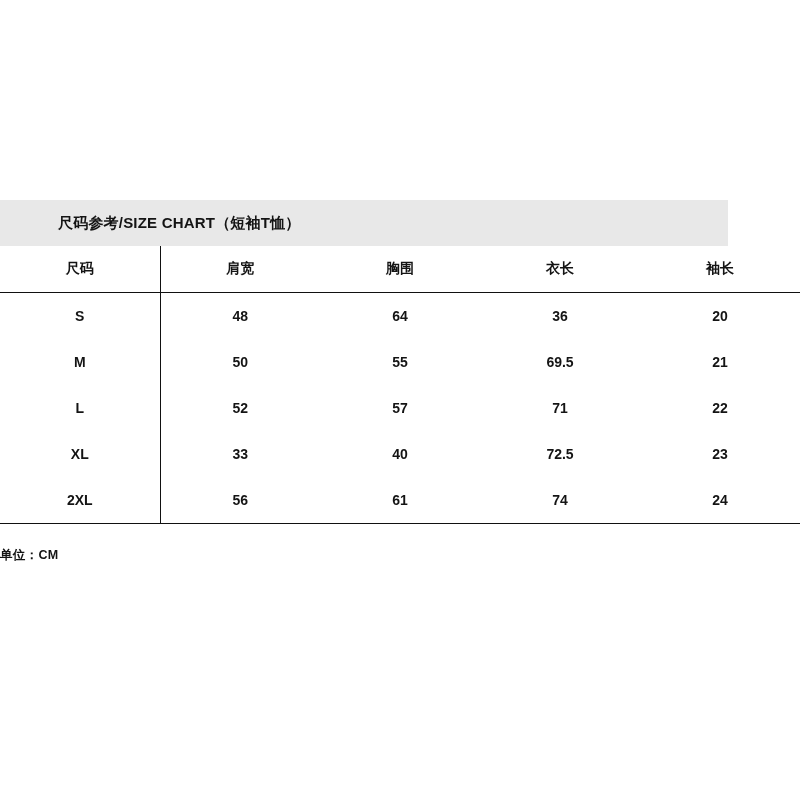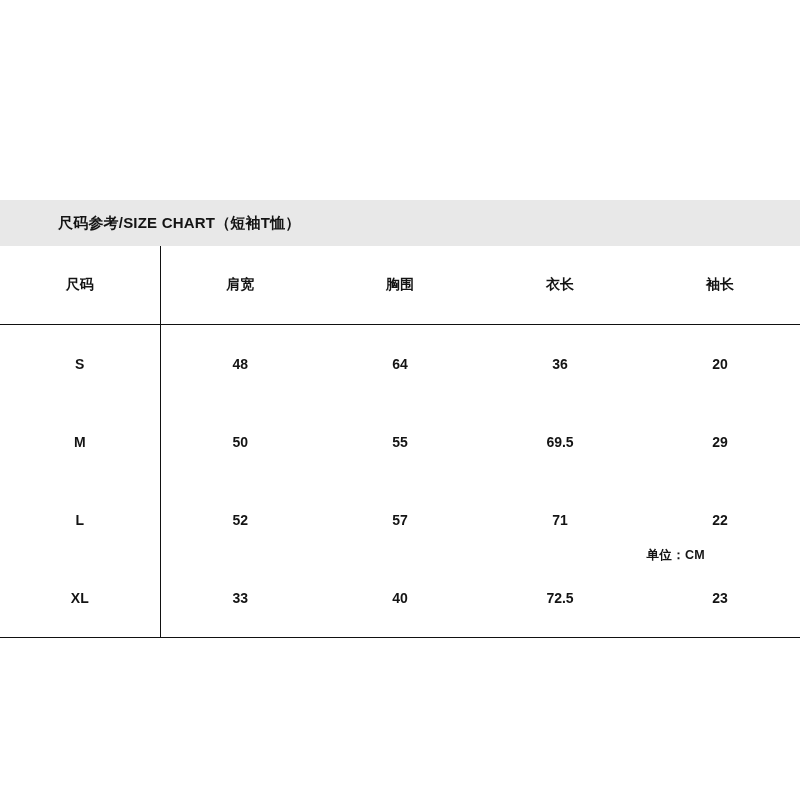--- a/index.html
+++ b/index.html
@@ -19,21 +19,21 @@
     position: relative;
     width: 800px;
     height: 800px;
   }
 
   
   .title-band {
     position: absolute;
     left: 0;
     top: 200px;
-    width: 800px;
+    width: 728px;
     height: 46px;
     background: #e8e8e8;
     display: flex;
     align-items: center;
   }
   .title-text {
     padding-left: 58px;
     font-size: 15px;
     font-weight: bold;
     letter-spacing: 0.2px;
@@ -60,21 +60,21 @@
   table.size-table col.c2 { width: 160px; }
   table.size-table col.c3 { width: 160px; }
   table.size-table col.c4 { width: 160px; }
 
   table.size-table th,
   table.size-table td {
     text-align: center;
     font-size: 14px;
     font-weight: bold;
     color: #141414;
-    padding: 16px;
+    padding: 0;
     height: 46px;
     vertical-align: middle;
   }
 
   thead th {
     height: 44px;
   }
 
   
   thead tr th {
@@ -89,22 +89,21 @@
   tbody tr:last-child td {
     border-bottom: 1.5px solid #111;
   }
 
   
   .notes {
     position: absolute;
     left: 0;
     top: 544px;
     width: 676px;
-    text-align: right;
-    padding-left: 29px;
+    text-align: left;
   }
   .note-line {
     font-size: 12.5px;
     font-weight: bold;
     color: #141414;
     line-height: 22px;
     letter-spacing: 0.3px;
   }
 </style>
 </head>
@@ -140,36 +139,43 @@
           <td>48</td>
           <td>64</td>
           <td>36</td>
           <td>20</td>
         </tr>
         <tr>
           <td class="vdiv">M</td>
           <td>50</td>
           <td>55</td>
           <td>69.5</td>
-          <td>29</td>
+          <td>21</td>
         </tr>
         <tr>
           <td class="vdiv">L</td>
           <td>52</td>
           <td>57</td>
           <td>71</td>
           <td>22</td>
         </tr>
         <tr>
           <td class="vdiv">XL</td>
           <td>33</td>
           <td>40</td>
           <td>72.5</td>
           <td>23</td>
         </tr>
+        <tr>
+          <td class="vdiv">2XL</td>
+          <td>56</td>
+          <td>61</td>
+          <td>74</td>
+          <td>24</td>
+        </tr>
       </tbody>
     </table>
   </div>
 
   <div class="notes">
     <div class="note-line">单位：CM</div>
   </div>
 
 </div>
 

